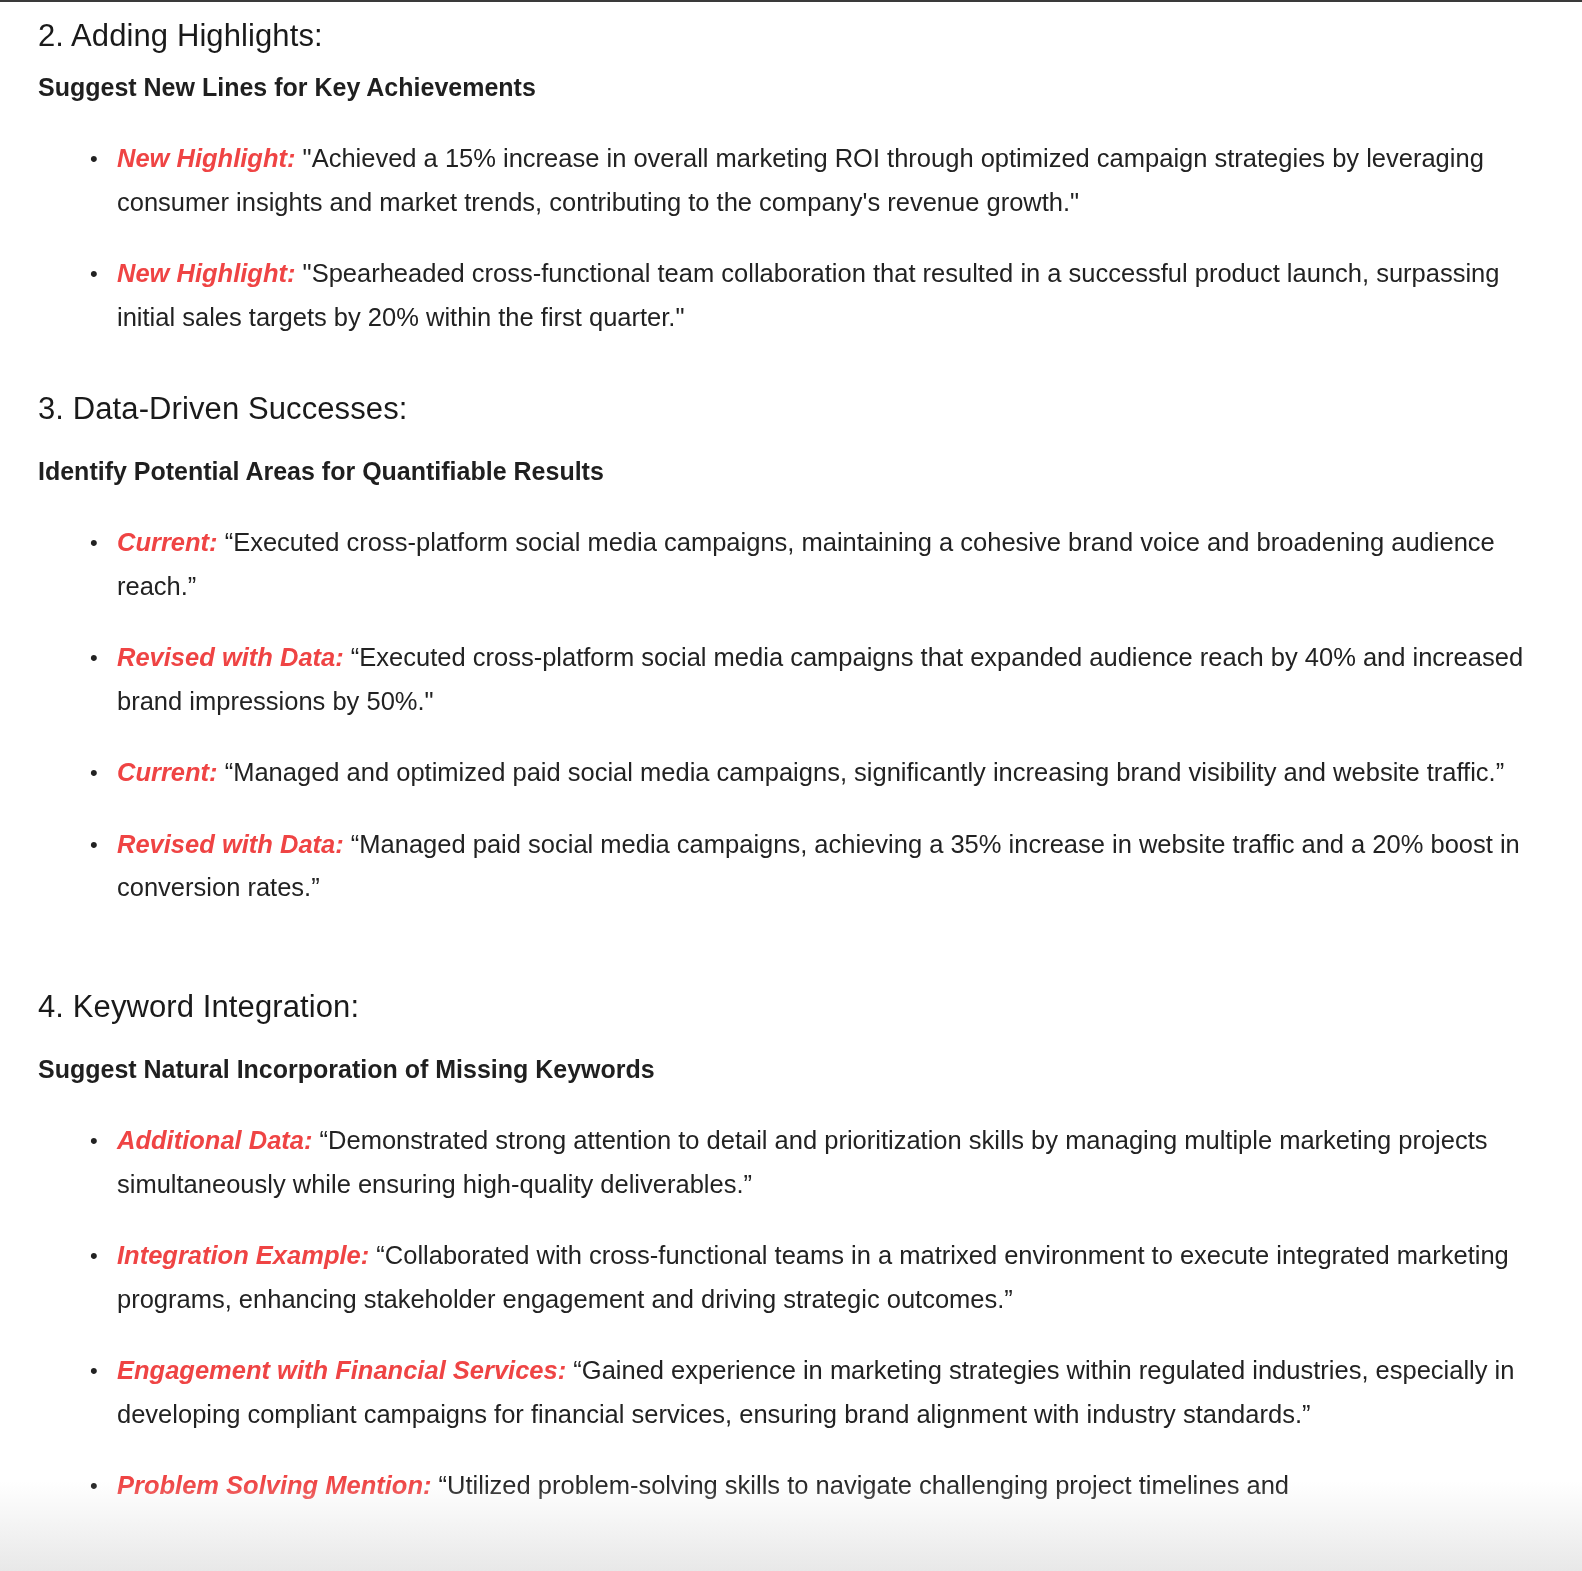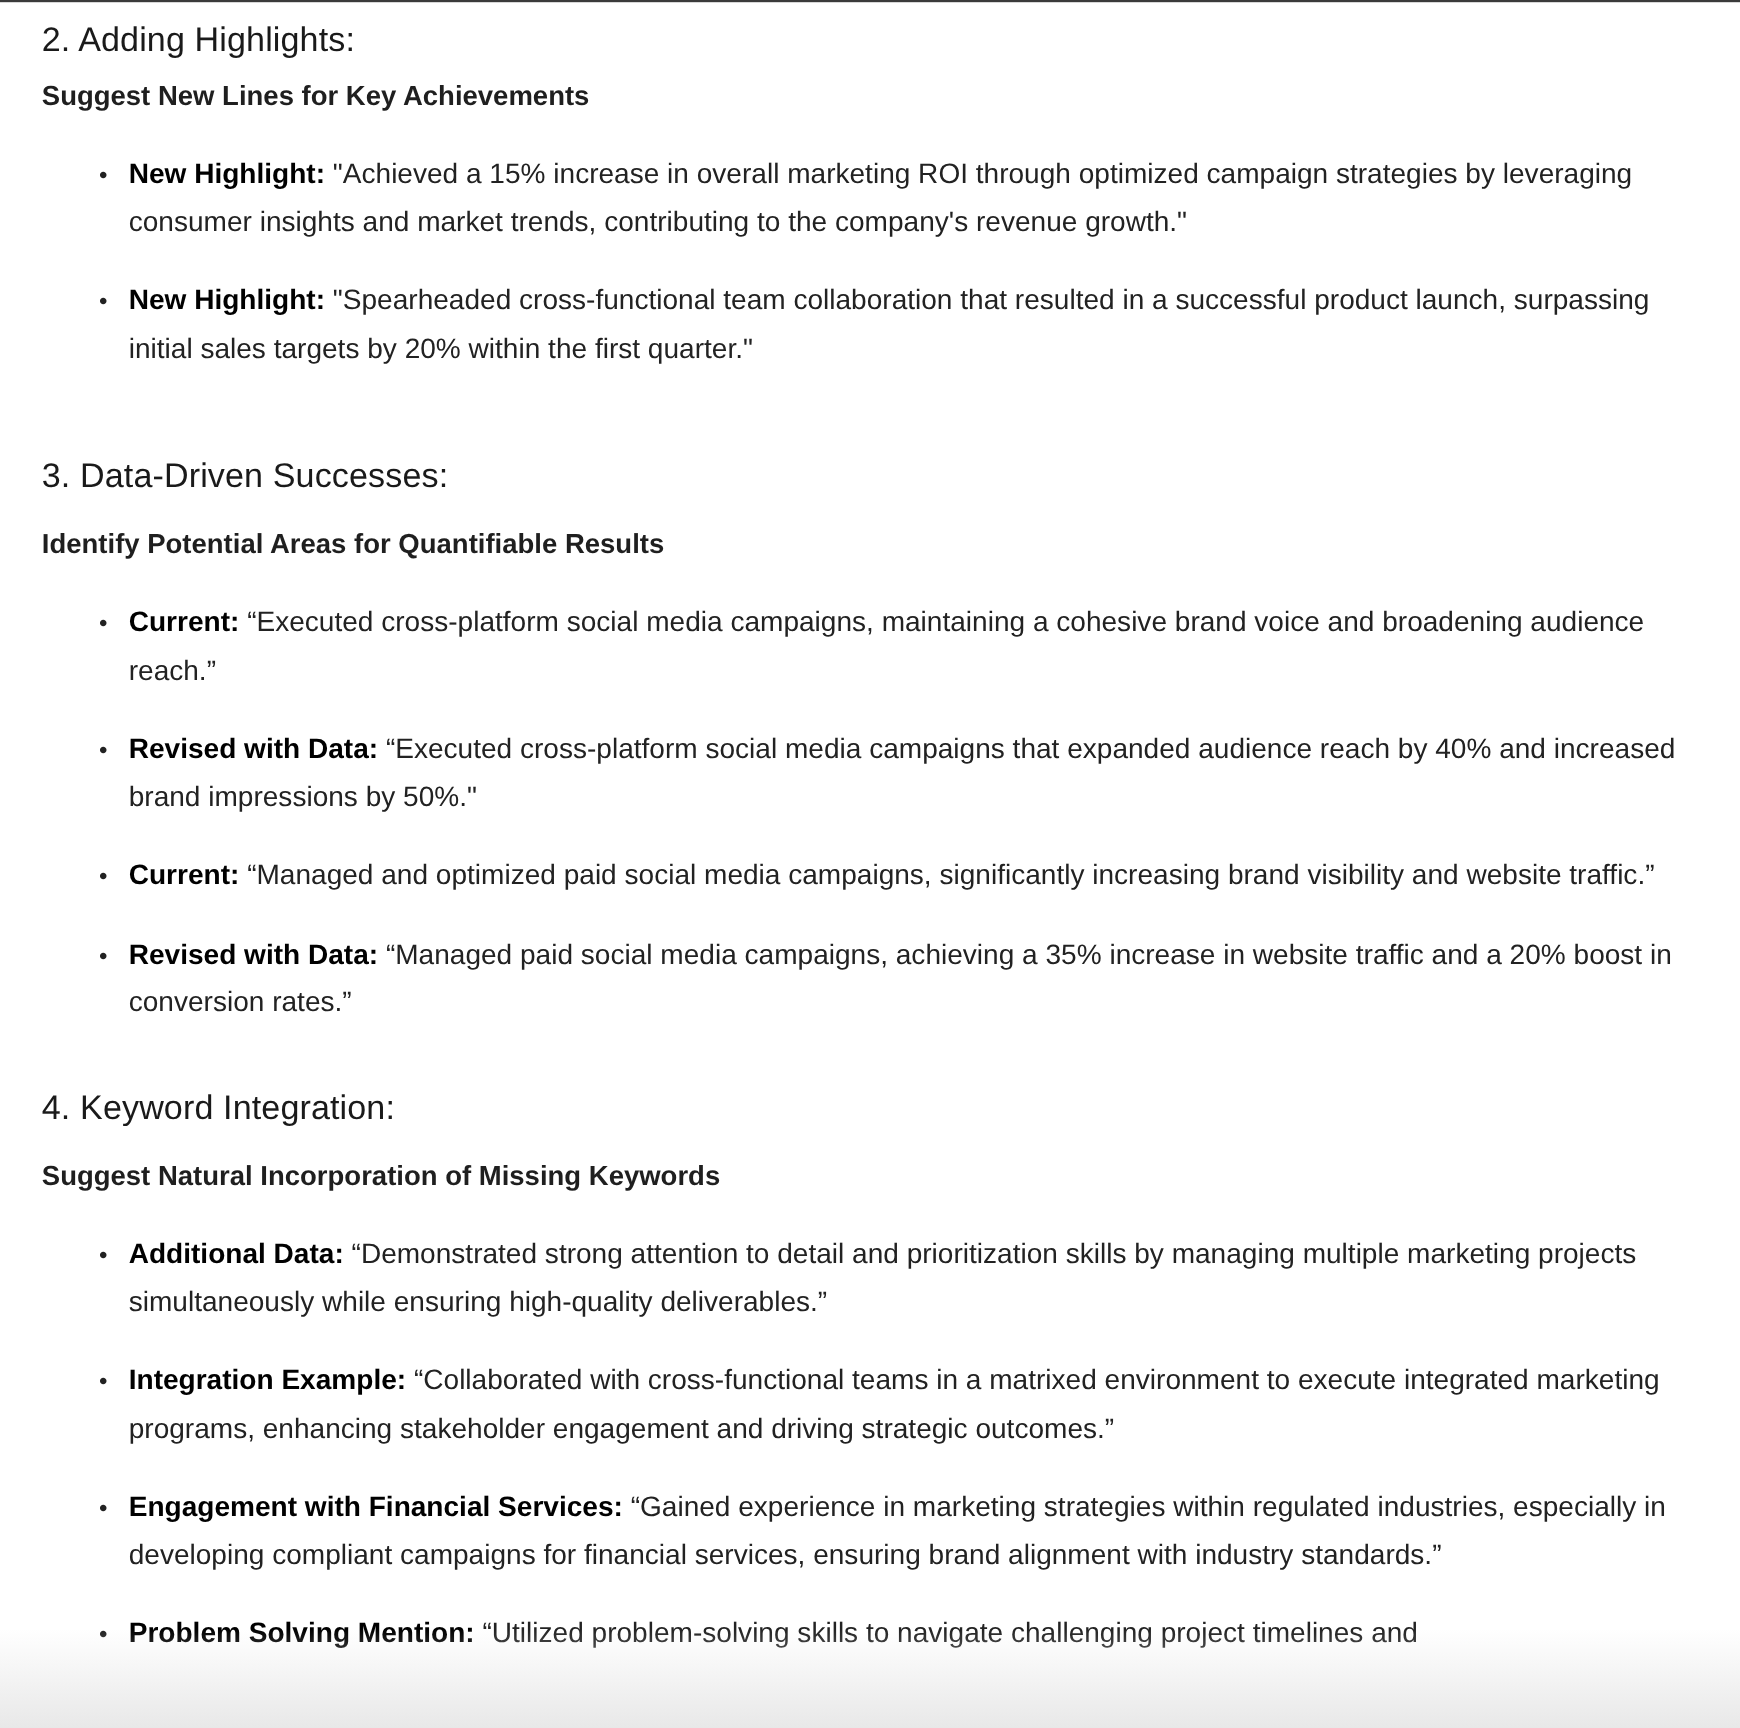--- a/index.html
+++ b/index.html
@@ -47,21 +47,22 @@
     }
     ul.bullets li .bullet {
       position: absolute;
       left: -27px;
       top: 0;
       font-size: 22px;
       color: #222;
     }
     ul.bullets li .label {
       font-weight: 700;
-      color: #000000;
+      color: #ef4444;
+      font-style: italic;
     }
     .fade {
       position: absolute;
       left: 0; right: 0; bottom: 0;
       height: 90px;
       background: linear-gradient(to bottom, rgba(255,255,255,0) 0%, rgba(232,232,232,1) 100%);
       pointer-events: none;
     }
   </style>
 </head>
@@ -79,21 +80,21 @@
         <span>"Achieved a 15% increase in overall marketing ROI through optimized campaign strategies by leveraging consumer insights and market trends, contributing to the company's revenue growth."</span>
       </li>
       <li>
         <span class="bullet">•</span>
         <span class="label">New Highlight:</span>
         <span>"Spearheaded cross-functional team collaboration that resulted in a successful product launch, surpassing initial sales targets by 20% within the first quarter."</span>
       </li>
     </ul>
   </section>
 
-  <section style="position:absolute; top:387px; left:0; right:0;margin-top:24px;">
+  <section style="position:absolute; top:387px; left:0; right:0;">
     <h2 class="section-heading">3. Data-Driven Successes:</h2>
     <h3 class="section-subheading" style="margin-top:25px;">Identify Potential Areas for Quantifiable Results</h3>
     <ul class="bullets" style="margin-top:33px;">
       <li>
         <span class="bullet">•</span>
         <span class="label">Current:</span>
         <span>“Executed cross-platform social media campaigns, maintaining a cohesive brand voice and broadening audience reach.”</span>
       </li>
       <li>
         <span class="bullet">•</span>

